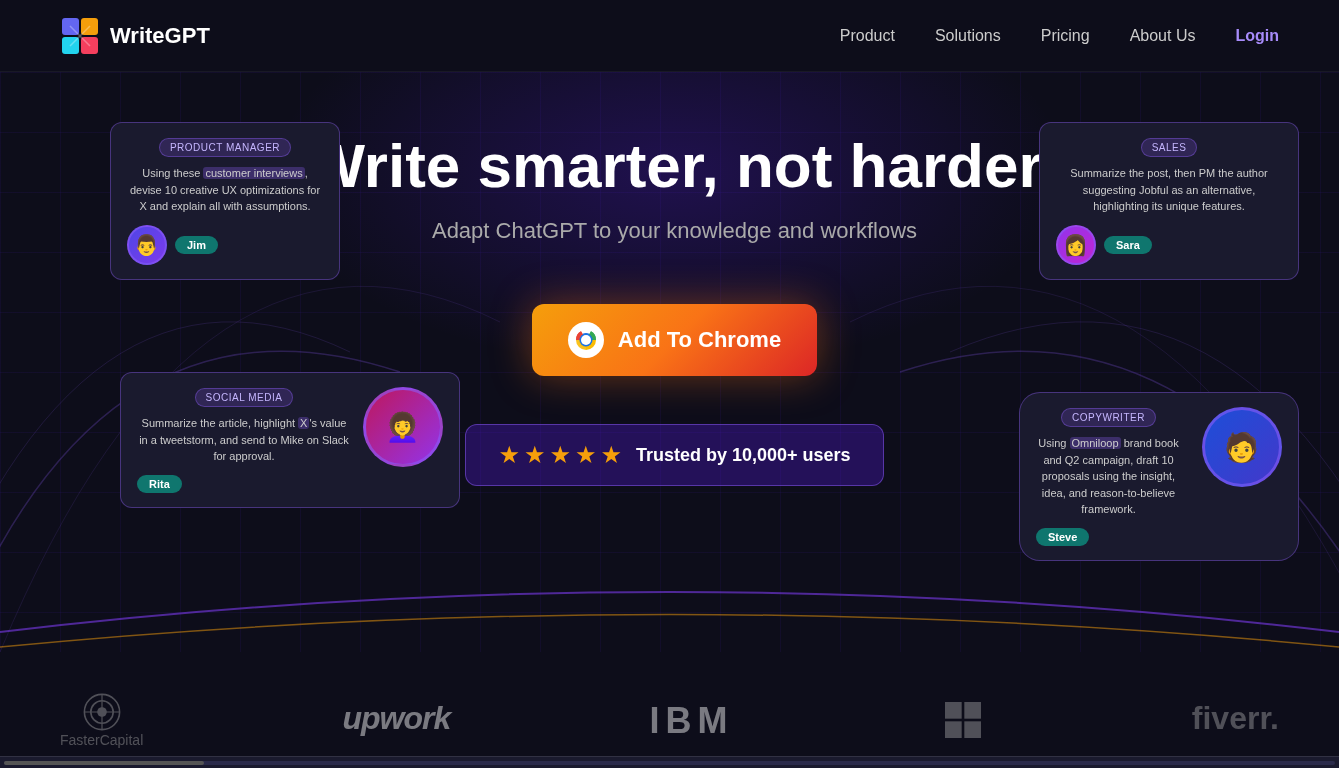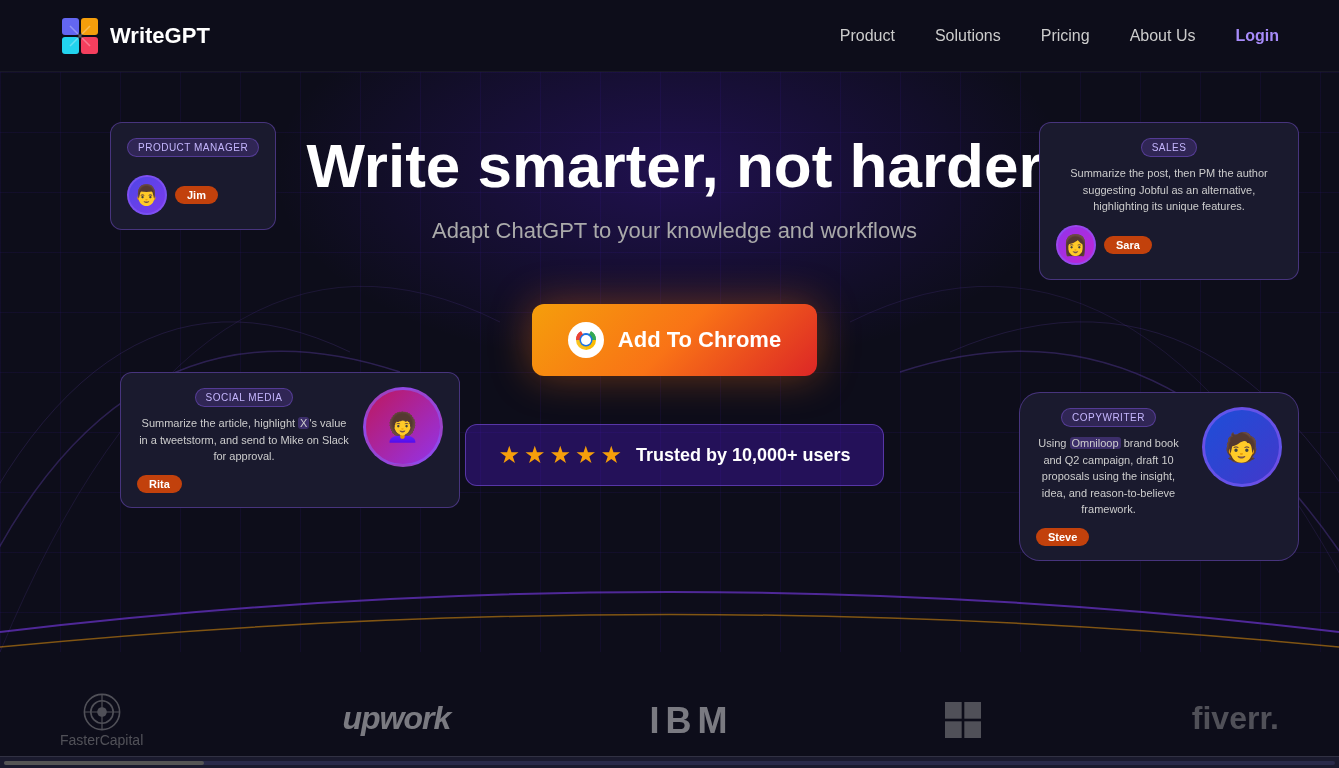--- a/index.html
+++ b/index.html
@@ -212,21 +212,21 @@
       border-radius: 50%;
       border: 2px solid rgba(139,92,246,0.6);
       overflow: hidden;
       background: linear-gradient(135deg, #667eea, #764ba2);
       display: flex;
       align-items: center;
       justify-content: center;
       font-size: 16px;
     }
     .avatar-label {
-      background: #c2410c;
+      background: #0f766e;
       border-radius: 20px;
       padding: 3px 12px;
       font-size: 11px;
       font-weight: 600;
       color: #fff;
     }
 
     
     .card-jim {
       left: 20px;
@@ -356,20 +356,21 @@
     <path d="M 1380 580 Q 1150 100 850 250" stroke="rgba(139,92,246,0.12)" fill="none" stroke-width="1"></path>
 
     <path d="M 0 560 Q 670 480 1339 560" stroke="#7c3aed" fill="none" stroke-width="2" opacity="0.6"></path>
     <path d="M 0 575 Q 670 510 1339 575" stroke="#f59e0b" fill="none" stroke-width="1.5" opacity="0.5"></path>
   </svg>
 
   <div class="cards-container">
 
     <div class="float-card card-jim" style="left:110px; top:50px;">
       <div class="card-badge">Product Manager</div>
+      <div class="card-text">Using these <span>customer interviews</span>, devise 10 creative UX optimizations for X and explain all with assumptions.</div>
       <div class="avatar-chip">
         <div class="avatar-circle" style="background:linear-gradient(135deg,#4f46e5,#7c3aed); font-size:20px;">👨</div>
         <span class="avatar-label">Jim</span>
       </div>
     </div>
 
     <div class="float-card card-rita" style="left:120px; top:300px; max-width:260px; display:flex; align-items:flex-start; gap:12px; max-width:340px;">
       <div>
         <div class="card-badge">Social Media</div>
         <div class="card-text">Summarize the article, highlight <span>X</span>'s value in a tweetstorm, and send to Mike on Slack for approval.</div>

